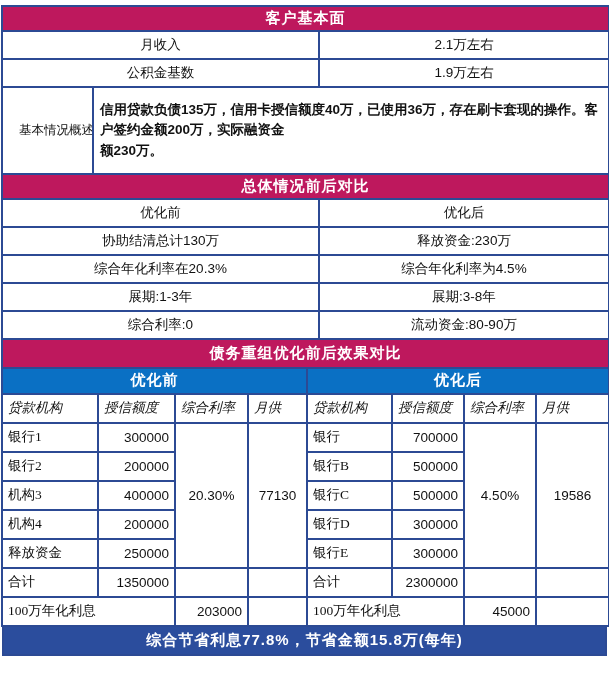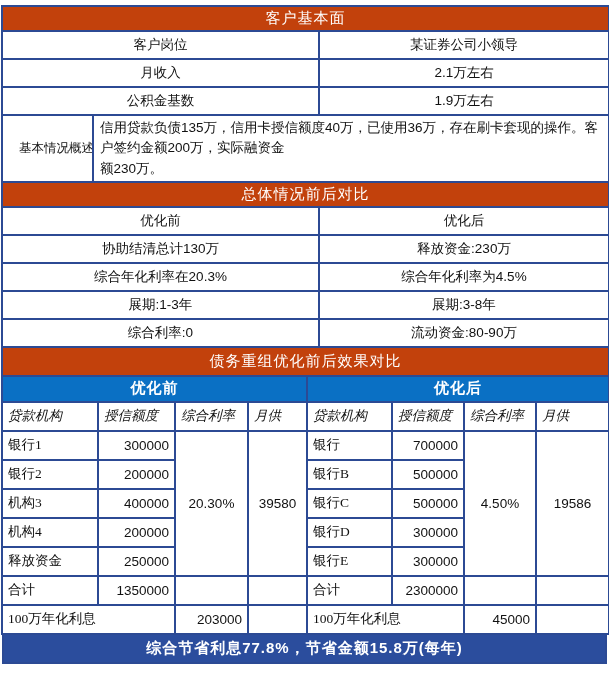--- a/index.html
+++ b/index.html
@@ -18,35 +18,35 @@
     border:2px solid #2c4a94;
     font-size:13.5px;
     text-align:center;
     vertical-align:middle;
     padding:1px 5px;
     height:24px;
     overflow:hidden;
     white-space:nowrap;
   }
   td.navy {
-    background:#c2410c; color:#ffffff;
-    font-weight:normal; font-size:15px;
+    background:#be185d; color:#ffffff;
+    font-weight:bold; font-size:15px;
     height:21px; letter-spacing:1px;
   }
   td.bright {
     background:#0a70c4; color:#ffffff;
     font-weight:bold; font-size:15px;
     height:21px; letter-spacing:1px;
   }
   td.al { text-align:left;font-family:Liberation Serif, serif; }
   td.ar { text-align:right; }
   td.wrap {
     white-space:pre-wrap; text-align:left;
     line-height:1.5; font-size:13.5px; height:60px;
-    padding:2px 6px; vertical-align:middle;
+    padding:12px 6px; vertical-align:middle;font-weight:bold;
   }
   td.lbl-sm { font-size:12.5px; padding:1px 16px; }
   td.colhdr { text-align:left; height:27px;font-style:italic; }
   .t3 td { height:25px; }
   .t3 td.bright { height:22px; }
   .footer {
     margin:-2px 1px 0 1px;
     height:27px;
     background:#2b4d9d;
     border:2px solid #2c4a94;
@@ -62,24 +62,20 @@
 
   <table class="stack t1">
     <colgroup>
         <col style="width:91px">
         <col style="width:226px">
         <col style="width:290px">
       </colgroup>
     <tbody>
         <tr>
       <td class="navy" colspan="3">客户基本面</td>
-    </tr>
-    <tr>
-      <td colspan="2">客户岗位</td>
-      <td>某证券公司小领导</td>
     </tr>
     <tr>
       <td colspan="2">月收入</td>
       <td>2.1万左右</td>
     </tr>
     <tr>
       <td colspan="2">公积金基数</td>
       <td>1.9万左右</td>
     </tr>
     <tr>
@@ -148,21 +144,21 @@
       <td class="colhdr">月供</td>
       <td class="colhdr">贷款机构</td>
       <td class="colhdr">授信额度</td>
       <td class="colhdr">综合利率</td>
       <td class="colhdr">月供</td>
     </tr>
     <tr>
       <td class="al">银行1</td>
       <td class="ar">300000</td>
       <td rowspan="5">20.30%</td>
-      <td rowspan="5">39580</td>
+      <td rowspan="5">77130</td>
       <td class="al">银行</td>
       <td class="ar">700000</td>
       <td rowspan="5">4.50%</td>
       <td rowspan="5">19586</td>
     </tr>
     <tr>
       <td class="al">银行2</td>
       <td class="ar">200000</td>
       <td class="al">银行B</td>
       <td class="ar">500000</td>

